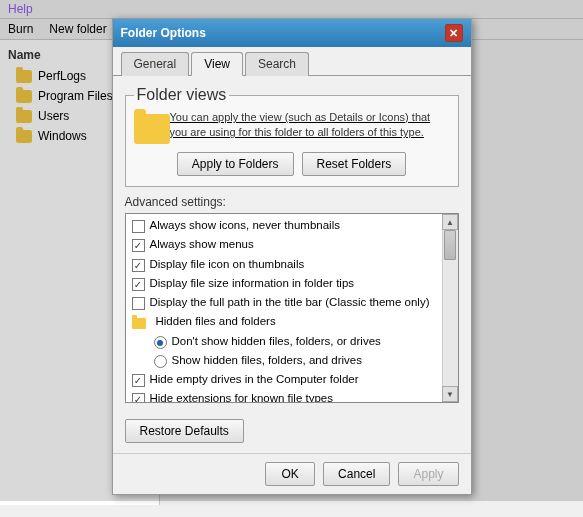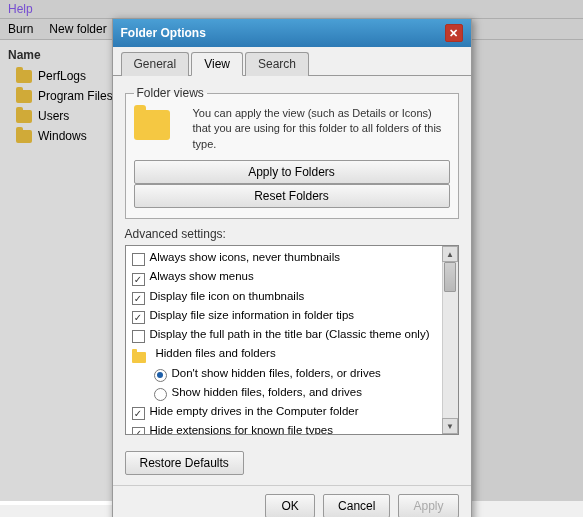--- a/index.html
+++ b/index.html
@@ -163,21 +163,22 @@
     }
 
     
     .dialog-body {
       padding: 10px 12px;
       flex: 1;
     }
     .folder-views-content {
       display: flex;
       align-items: flex-start;
-      gap: 23px;
+      gap: 0;
+      text-decoration: underline;
     }
     .folder-icon-large {
       width: 36px;
       height: 30px;
       background: #f5c842;
       border-radius: 0 3px 3px 3px;
       position: relative;
       flex-shrink: 0;
       margin-top: 4px;
     }
@@ -190,24 +191,23 @@
       border-radius: 3px 3px 0 0;
     }
     .folder-views-text {
       font-size: 11px;
       color: #333;
       flex: 1;
       line-height: 1.4;
     }
     .folder-views-buttons {
       display: flex;
-      gap: 0;
+      gap: 8px;
       margin-top: 8px;
       justify-content: center;
-      flex-direction: column;
     }
 
     
     .btn {
       padding: 4px 14px;
       font-size: 12px;
       border: 1px solid #999;
       background: linear-gradient(to bottom, #f8f8f8 0%, #e0e0e0 100%);
       cursor: pointer;
       border-radius: 2px;
@@ -267,21 +267,21 @@
       top: 0; left: 1px;
       width: 12px;
       height: 30px;
       background: linear-gradient(to bottom, #d0d0d0, #b8b8b8);
       border: 1px solid #999;
       border-radius: 1px;
     }
 
     .setting-item {
       display: flex;
-      align-items: flex-end;
+      align-items: center;
       padding: 1px 6px;
       font-size: 11.5px;
       color: #000;
       line-height: 1.5;
       gap: 5px;
     }
     .setting-item .folder-tiny {
       width: 14px;
       height: 11px;
       background: #f5c842;
@@ -362,21 +362,21 @@
       cursor: default;
     }
 
     fieldset.views-box {
       border: 1px solid #aaa;
       padding: 6px 8px 10px;
       margin-bottom: 8px;
       background: #f8f8f8;
     }
     fieldset.views-box legend {
-      font-size: 12px;
+      font-size: 16px;
       padding: 0 3px;
       color: #333;
     }
   </style>
 </head>
 <body>
 
 <div class="explorer-bg">
   <div class="explorer-menubar">
     <span>Help</span>

